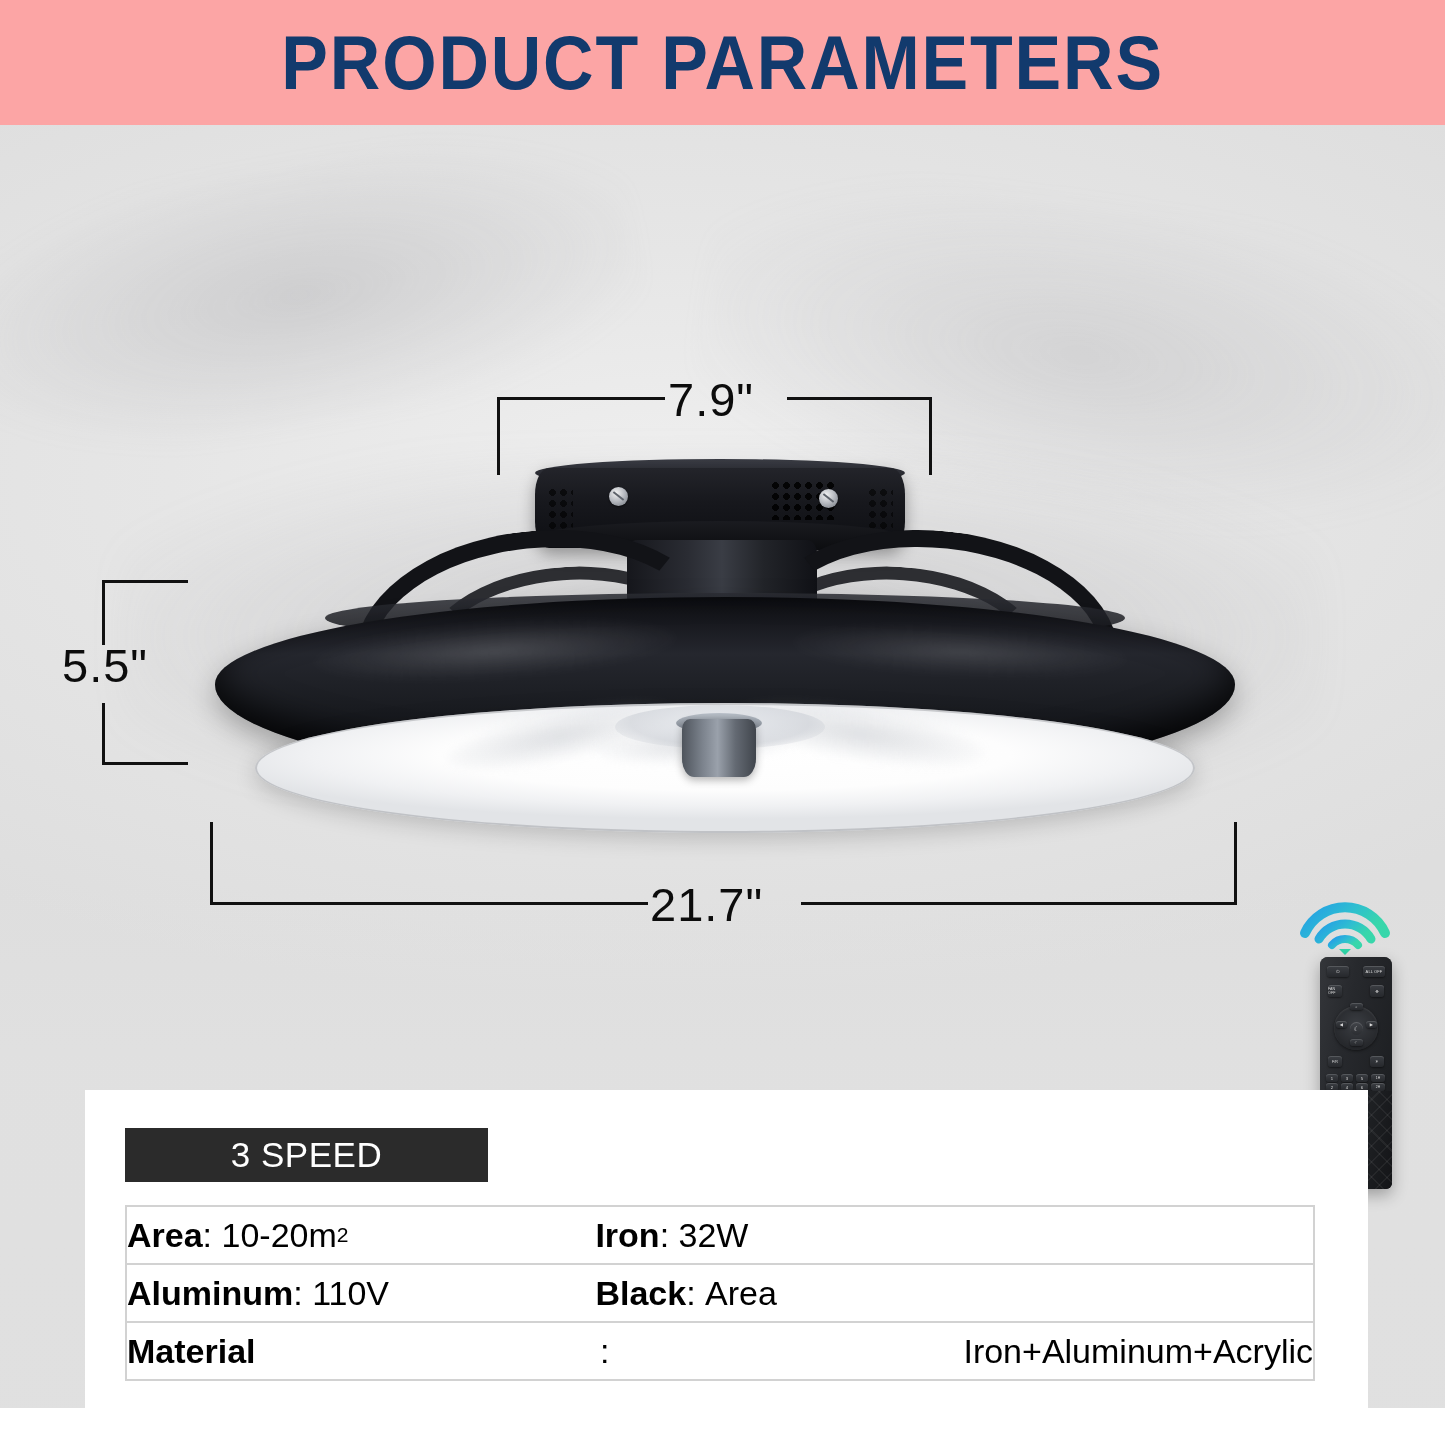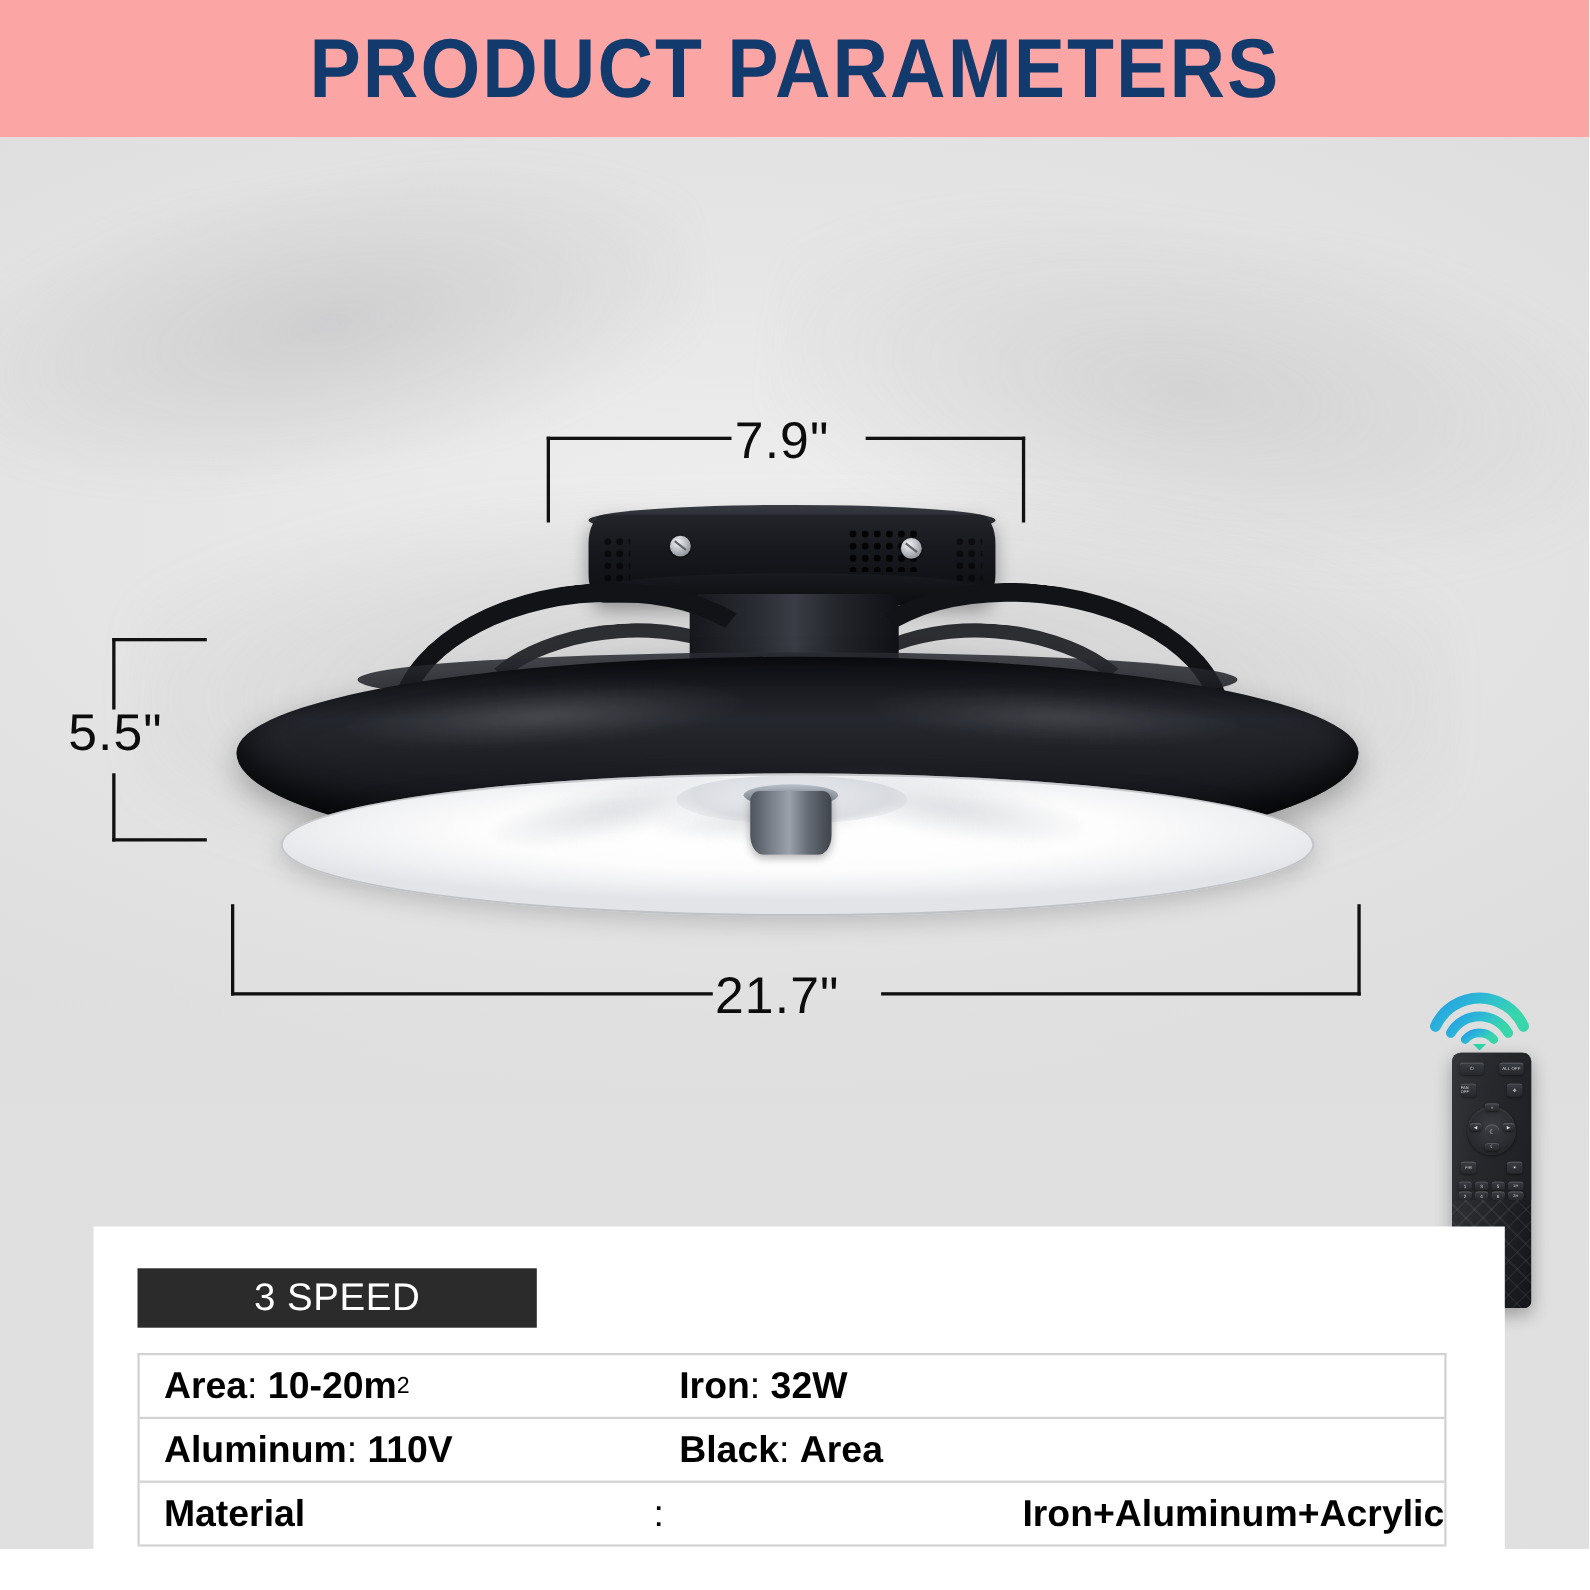--- a/index.html
+++ b/index.html
@@ -365,21 +365,20 @@
       repeating-linear-gradient(-45deg, rgba(255,255,255,0.055) 0 1.5px, rgba(0,0,0,0) 1.5px 11px),
       linear-gradient(100deg, #2e3034 0%, #1e2023 60%, #141518 100%);
   }
 
   
   .spec-panel {
     position: absolute;
     left: 85px; top: 1090px;
     width: 1283px; height: 318px;
     background: #ffffff;
-    margin-top: 25px;
   }
   .tabs {
     position: absolute;
     left: 40px; top: 38px;
     display: flex;
   }
   .tab {
     width: 363px; height: 54px;
     display: flex;
     align-items: center;
@@ -403,28 +402,27 @@
   .spec-row {
     display: flex;
     height: 56px;
     border-bottom: 2px solid #d2d2d2;
   }
   .spec-cell {
     display: flex;
     align-items: center;
     font-size: 34px;
     color: #000000;
-    padding-left: 22px;
     box-sizing: border-box;
   }
   .cell-left  { width: 470px; }
   .cell-right { width: 720px; }
   .cell-full  { width: 1186px; justify-content: space-between; }
   .spec-key { font-weight: bold; }
-  .spec-val { font-weight: bold; }
+  .spec-val { font-weight: normal; }
   sup { font-size: 0.62em; vertical-align: super; }
 </style>
 </head>
 <body>
 
 <div id="page">
 
   <div class="header">
     <div class="header-title">PRODUCT PARAMETERS</div>
   </div>

